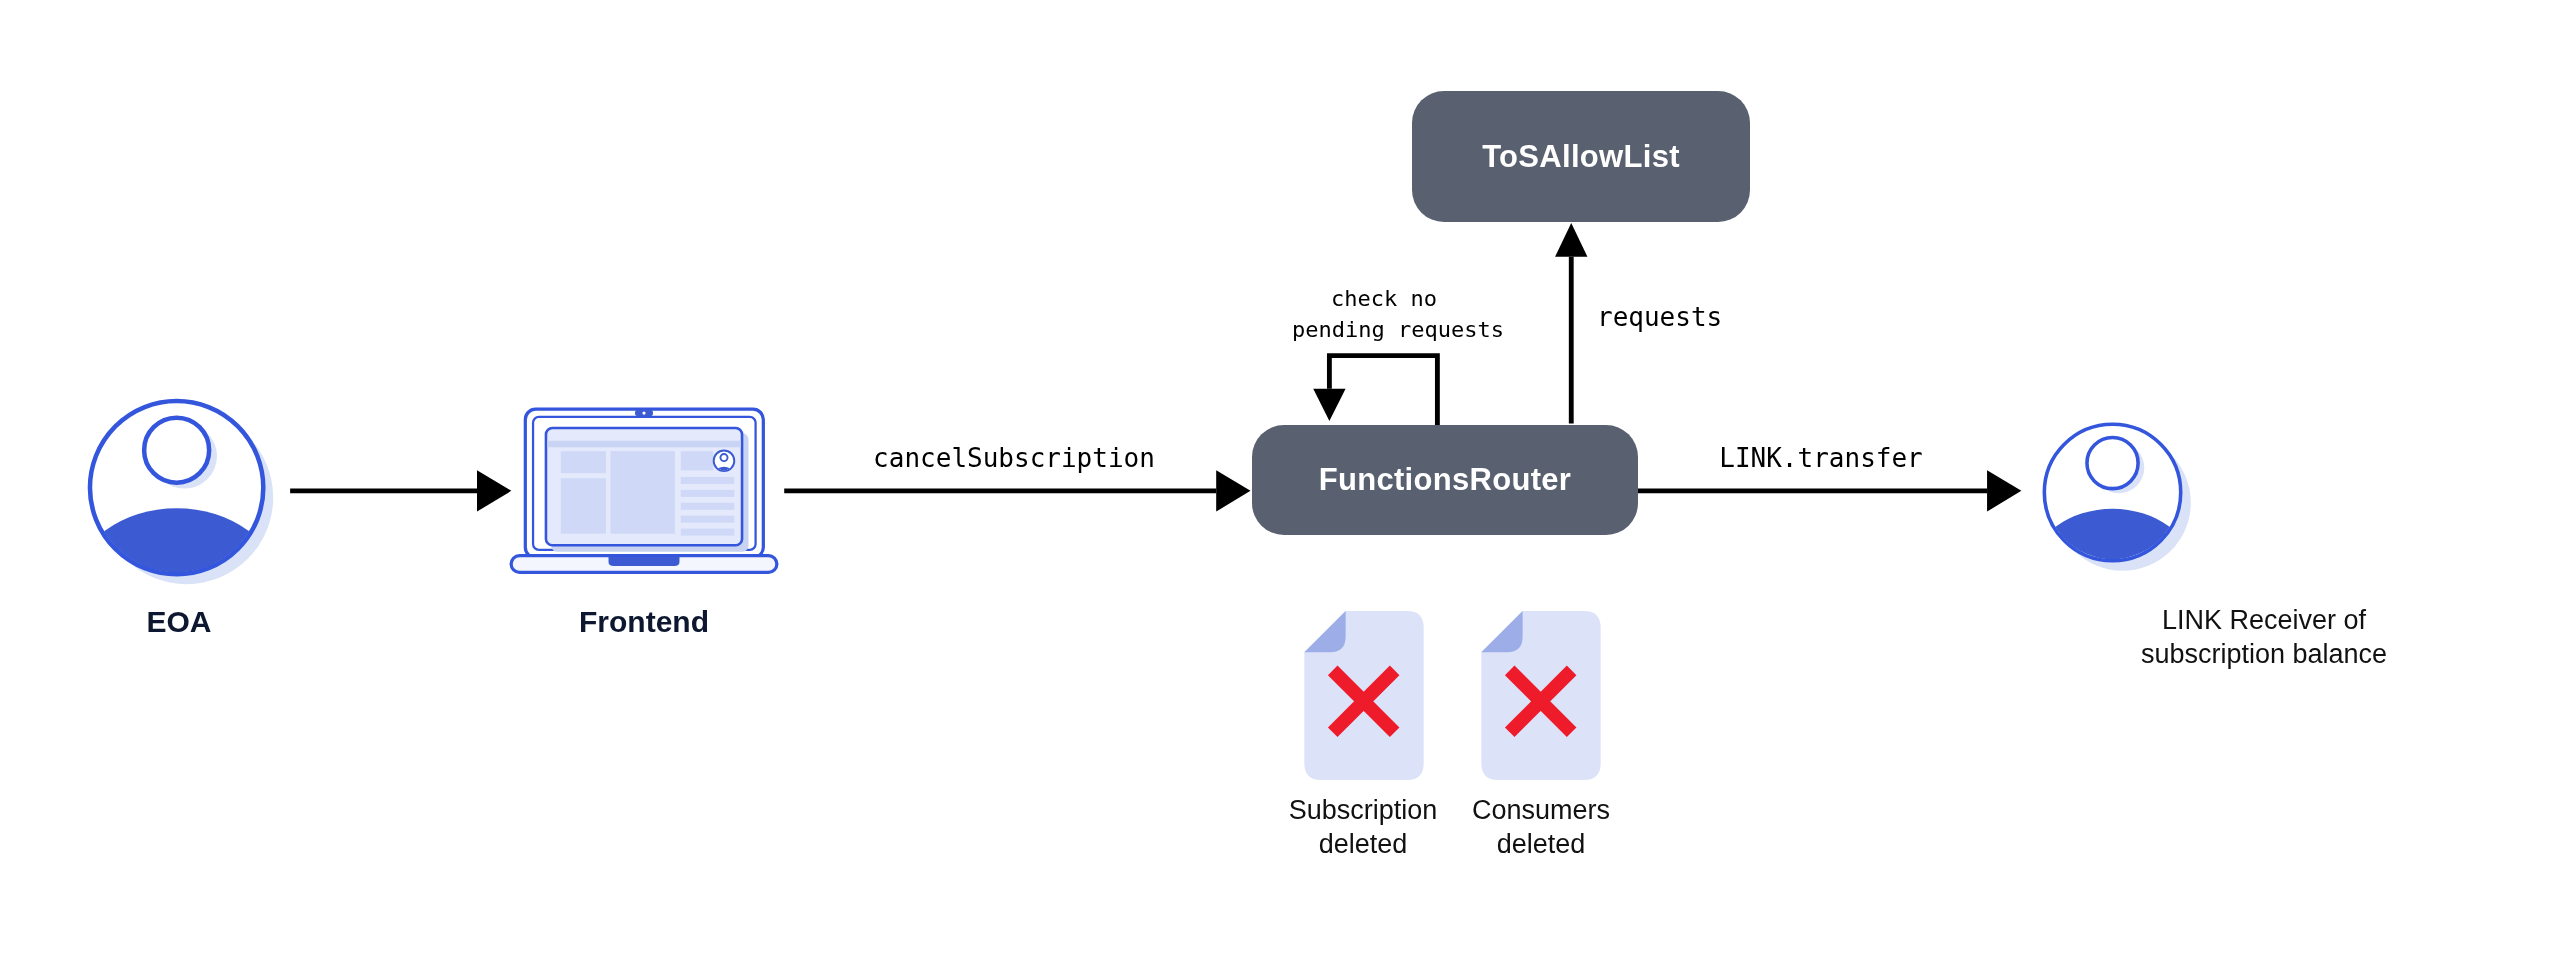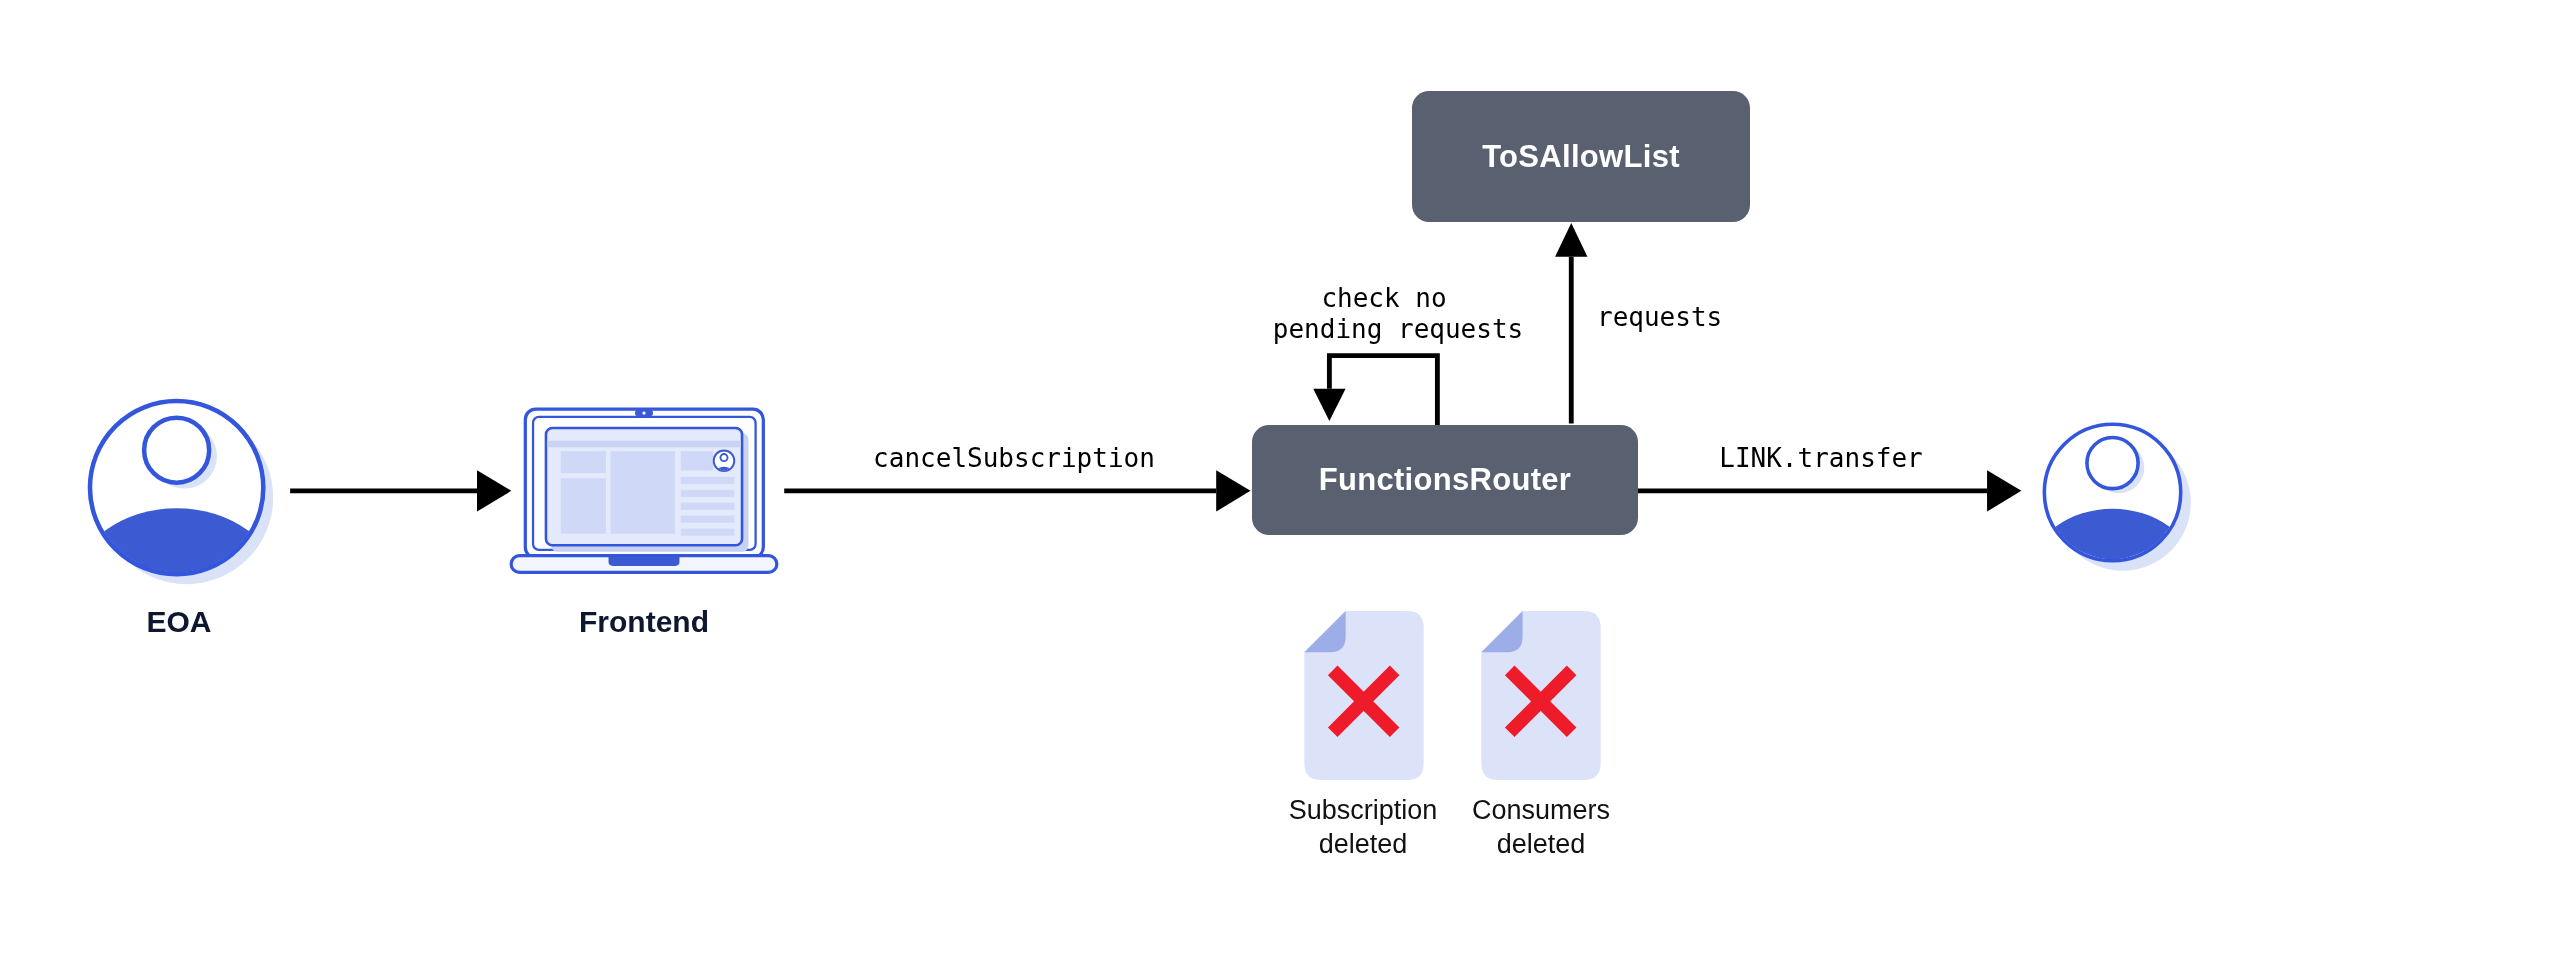--- a/index.html
+++ b/index.html
@@ -19,32 +19,32 @@
   }
   html,body{margin:0;padding:0;background:#fff;}
   #canvas{
     position:relative;width:2576px;height:972px;background:#fff;overflow:hidden;
     font-family:"Liberation Sans",sans-serif;
   }
   .node-box{
     position:absolute;display:flex;align-items:center;justify-content:center;
     color:#fff;font-weight:bold;font-size:31px;letter-spacing:0.3px;
   }
-  .slate{background:var(--slate-box);border-radius:17px;}
+  .slate{background:var(--slate-box);border-radius:32px;}
   .navy{background:var(--navy-box);border-radius:11.6px;}
   .node-caption{
     position:absolute;transform:translate(-50%,-50%);
     font-weight:bold;font-size:30px;color:var(--text-dark);white-space:nowrap;text-align:center;
   }
   .mono-label{
     position:absolute;transform:translate(-50%,-50%);
     font-family:"DejaVu Sans Mono",monospace;font-size:26px;color:#000;
     white-space:nowrap;text-align:center;line-height:31px;
   }
-  .mono-label.small{font-size:26px;}
+  .mono-label.small{font-size:22px;}
   .mono-label.left-anchor{transform:translate(0,-50%);text-align:left;}
   .caption{
     position:absolute;transform:translate(-50%,-50%);
     font-size:27px;line-height:34px;color:#111;text-align:center;white-space:nowrap;font-weight:normal;
   }
   .caption span{display:block;}
   svg{position:absolute;overflow:visible;}
   .arrow-line{stroke:var(--arrow-black);stroke-width:7.5;fill:none;}
   .arrow-head{fill:var(--arrow-black);stroke:none;}
 </style>
@@ -157,20 +157,24 @@
     <clipPath id="clip-recv">
         <circle cx="45.5" cy="45.5" r="43"></circle>
       </clipPath>
     <g clip-path="url(#clip-recv)">
       <circle cx="49.5" cy="29.5" r="16.5" style="fill:var(--shadow-lavender)"></circle>
       <circle cx="45.5" cy="26.5" r="16.5" fill="#ffffff" style="stroke:var(--accent-blue)" stroke-width="2.3"></circle>
       <ellipse cx="45.5" cy="94" rx="51" ry="38" style="fill:var(--fill-blue)"></ellipse>
     </g>
     <circle cx="45.5" cy="45.5" r="44" fill="none" style="stroke:var(--accent-blue)" stroke-width="2.3"></circle>
   </svg>
+  <div class="caption" style="left:2264px;top:637px;">
+    <span>LINK Receiver of</span>
+    <span>subscription balance</span>
+  </div>
 
   <svg style="left:1304px;top:611px;" width="120" height="169" viewBox="0 0 185 262">
     <path d="M64 0 H159 Q185 0 185 26 V236 Q185 262 159 262 H26 Q0 262 0 236 V64 Z" style="fill:var(--light-lavender)"></path>
     <path d="M64 0 L64 40 Q64 64 40 64 L0 64 Z" style="fill:var(--fold-periwinkle)"></path>
     <g style="stroke:var(--red-x)" stroke-width="21" stroke-linecap="butt">
       <path d="M44 92 L140 188"></path>
       <path d="M140 92 L44 188"></path>
     </g>
   </svg>
   <div class="caption" style="left:1363px;top:827px;">

